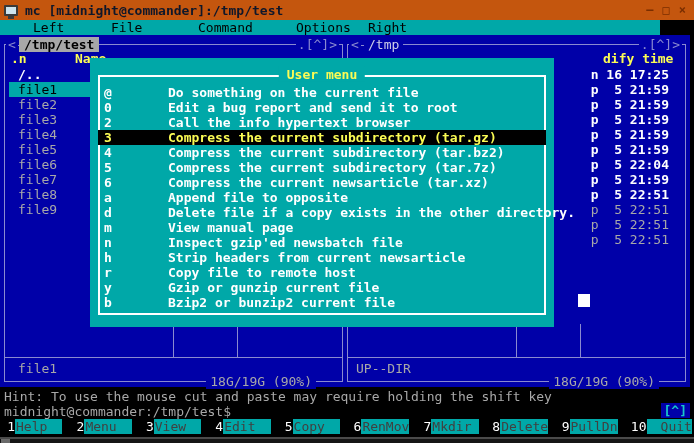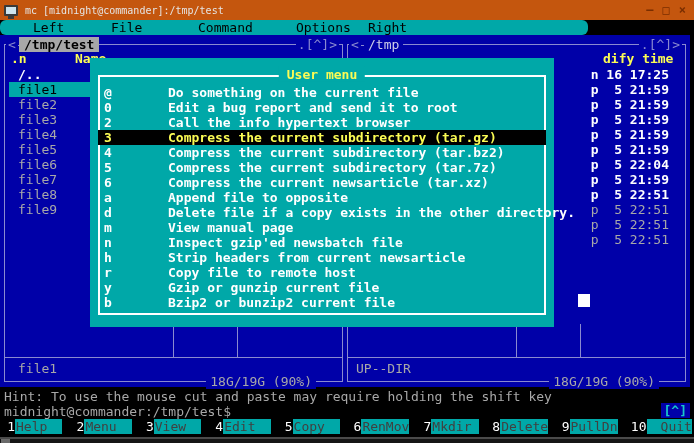--- a/index.html
+++ b/index.html
@@ -9,25 +9,25 @@
   *{margin:0;padding:0;box-sizing:border-box;}
   html,body{width:694px;height:443px;overflow:hidden;}
   body{background:#000;font-family:"DejaVu Sans Mono","Liberation Mono",monospace;
        font-size:13px;line-height:15px;position:relative;}
   
   .titlebar{position:absolute;left:0;top:0;width:694px;height:20px;background:var(--orange);
             display:flex;align-items:center;}
   .ticon{width:14px;height:11px;margin-left:4px;position:relative;background:#cde4ee;
          border:2px solid #3a3a3a;border-radius:1px;}
   .ticon::after{content:"";position:absolute;left:2px;bottom:-5px;width:6px;height:3px;background:#3a3a3a;}
-  .wtitle{color:#e5e5e5;font-weight:normal;margin-left:7px;font-size:10px;}
+  .wtitle{color:#0f172a;font-weight:bold;margin-left:7px;font-size:13px;}
   .wbtns{margin-left:auto;margin-right:8px;display:flex;gap:9px;}
   .wbtn{color:var(--btn);font-weight:bold;font-size:12px;line-height:20px;}
   
-  .menubar{position:absolute;left:0;top:20px;width:588px;height:15px;background:var(--teal);border-radius:6px;}
+  .menubar{position:absolute;left:0;top:20px;width:660px;height:15px;background:var(--teal);}
   .menuitem{position:absolute;top:0;color:#000;}
   
   .bluefield{position:absolute;left:0;top:35px;width:690px;height:352px;background:var(--blue);}
   
   .panel{position:absolute;top:44px;width:339px;height:338px;border:1px solid var(--line);background:var(--blue);}
   .panel.left{left:4px;} .panel.right{left:347px;}
   .ptab{position:absolute;left:14px;top:-8px;background:var(--gray);color:#000;padding:0 5px;font-weight:bold;}
   .ppath{position:absolute;left:16px;top:-8px;background:var(--blue);color:#cfcfe8;padding:0 4px;}
   .navback{position:absolute;left:1px;top:-8px;background:var(--blue);color:var(--line);padding:0 2px;}
   .navmarks{position:absolute;right:3px;top:-8px;background:var(--blue);color:var(--line);padding:0 2px;}

